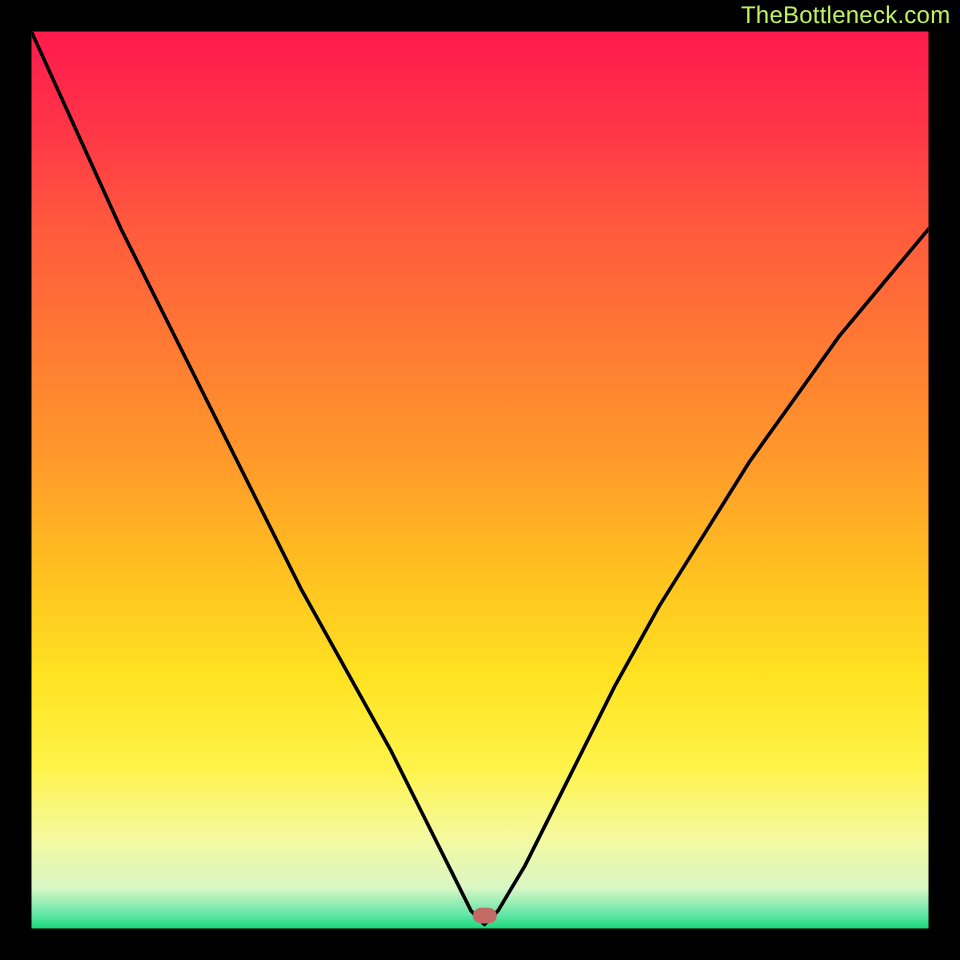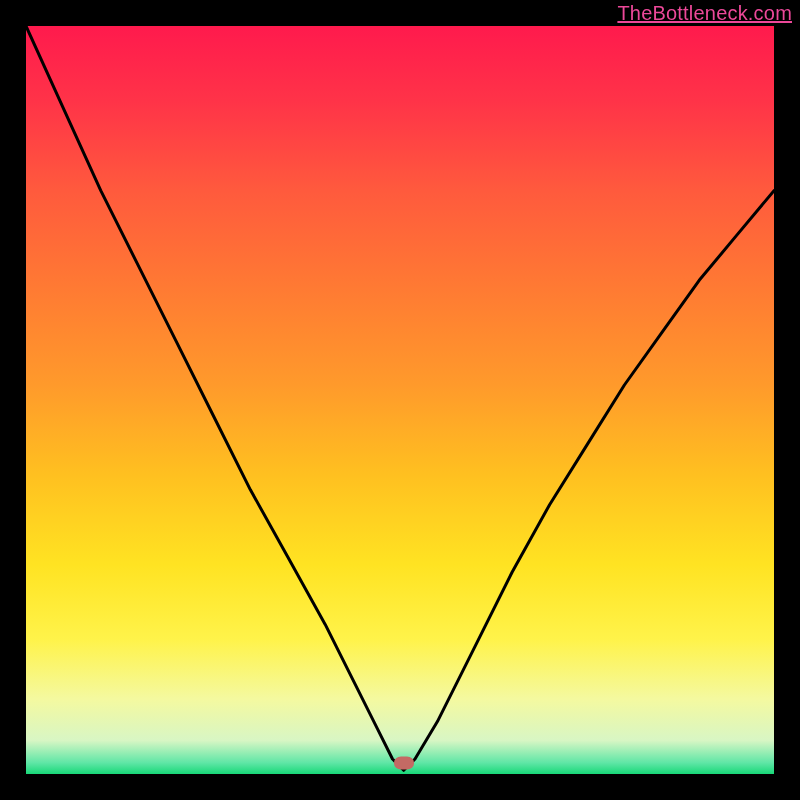--- a/index.html
+++ b/index.html
@@ -14,26 +14,25 @@
   .frame {
     position: relative;
     width: 800px;
     height: 800px;
     background: #000;
   }
   .watermark {
     position: absolute;
     top: 2px;
     right: 8px;
-    color: #ec4899;
+    color: #bef264;
     font-size: 20px;
     font-weight: 500;
     letter-spacing: 0.2px;
     z-index: 10;
-    text-decoration: underline;
   }
   .plot-area {
     position: absolute;
     left: 26px;
     top: 26px;
     width: 748px;
     height: 748px;
     overflow: hidden;
   }
   .gradient-bg {

